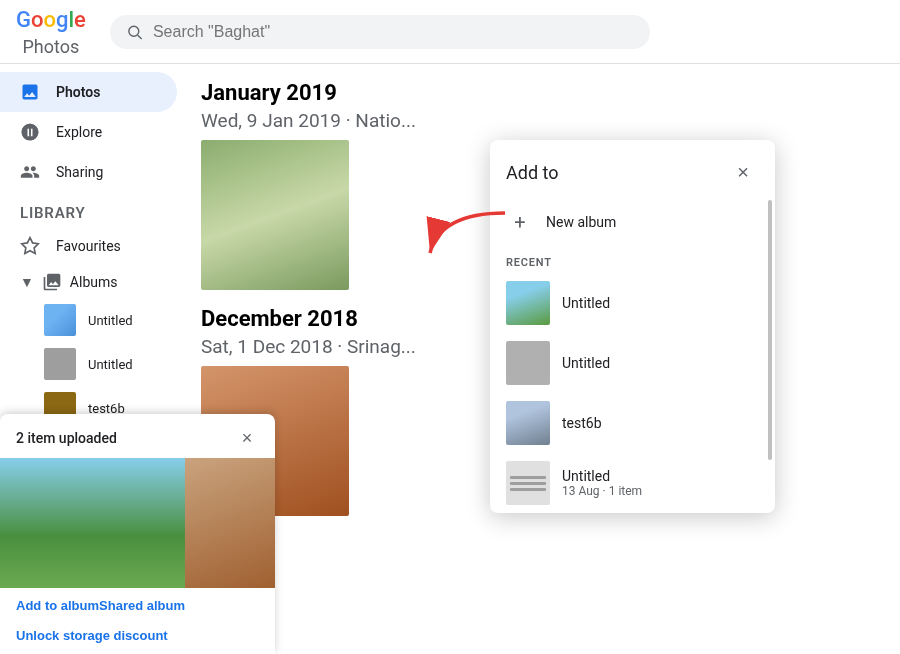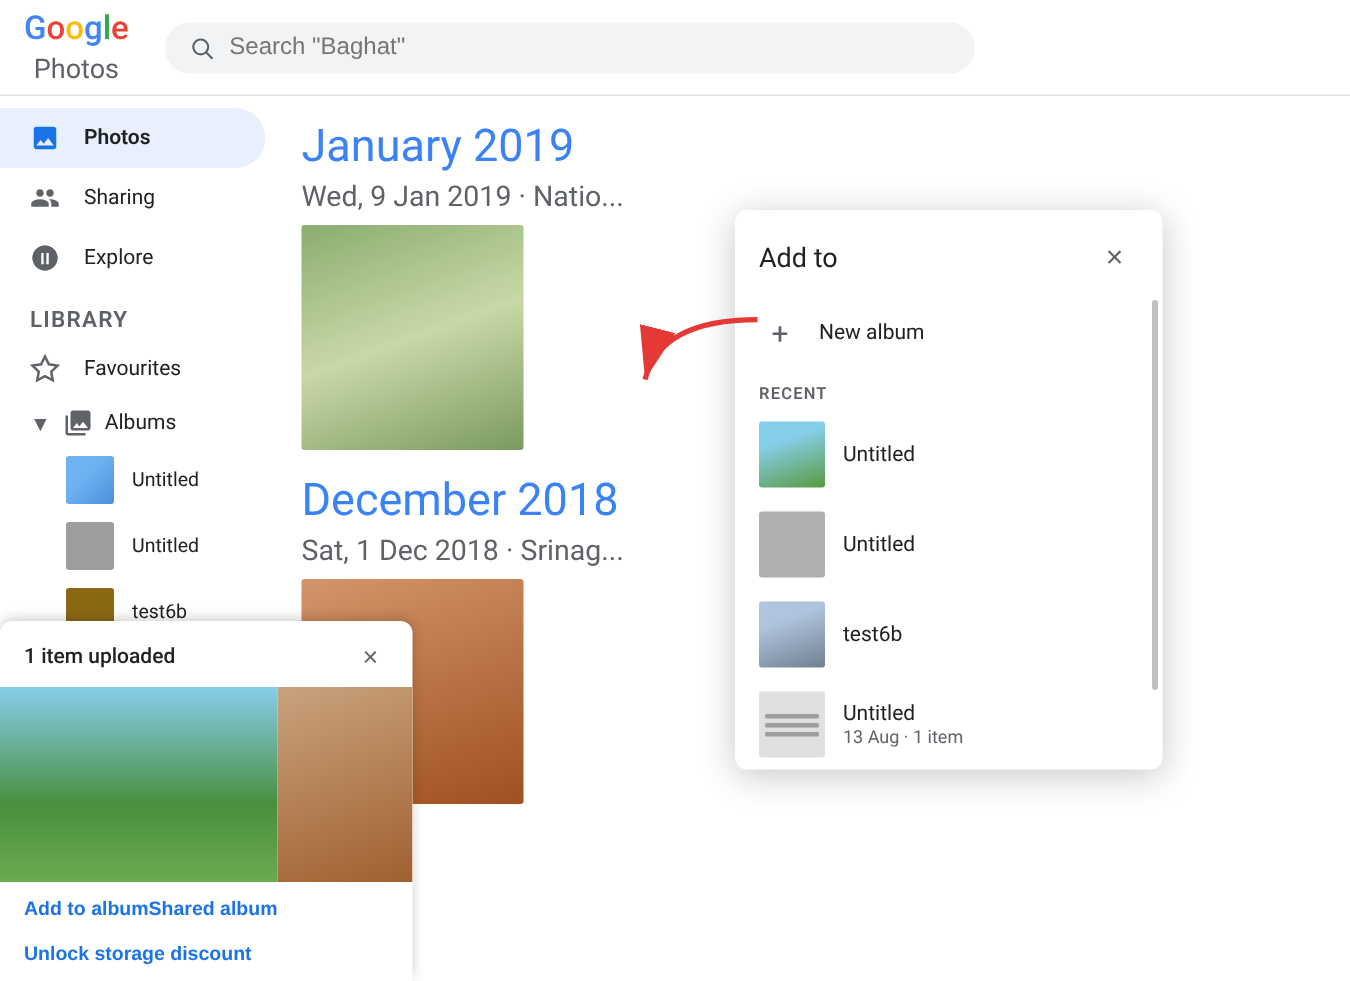--- a/index.html
+++ b/index.html
@@ -80,21 +80,21 @@
 
     .albums-header {
       display: flex; align-items: center; gap: 8px;
       padding: 6px 20px;
       cursor: pointer; font-size: 14px; color: #202124;
     }
 
     
     .main { flex: 1; overflow-y: auto; padding: 0 16px; background: #fff; }
 
-    .section-title { font-size: 30px; font-weight: 400; color: #3b82f6; margin: 16px 0 4px; }
+    .section-title { font-size: 22px; font-weight: 700; color: #000000; margin: 16px 0 4px; }
     .section-meta { font-size: 19px; color: #5f6368; margin-bottom: 8px; }
     .photo-grid { display: flex; gap: 4px; margin-bottom: 8px; }
     .photo-placeholder {
       background: #c8d8a8; height: 140px; width: 140px; flex-shrink: 0;
       border-radius: 2px;
     }
     .photo-placeholder.greenpark {
       background: linear-gradient(160deg, #8bad6e 0%, #c8d8a8 100%);
       position: relative;
     }
@@ -242,34 +242,34 @@
         <svg width="20" height="20" viewBox="0 0 24 24" fill="#1a73e8">
             <path d="M21 19V5c0-1.1-.9-2-2-2H5c-1.1 0-2 .9-2 2v14c0 1.1.9 2 2 2h14c1.1 0 2-.9 2-2zM8.5 13.5l2.5 3.01L14.5 12l4.5 6H5l3.5-4.5z"></path>
           </svg>
       </div>
       <span>Photos</span>
     </div>
 
     <div class="sidebar-item">
       <div class="sidebar-icon">
         <svg width="20" height="20" viewBox="0 0 24 24" fill="#5f6368">
-            <path d="M16 11c1.66 0 2.99-1.34 2.99-3S17.66 5 16 5c-1.66 0-3 1.34-3 3s1.34 3 3 3zm-8 0c1.66 0 2.99-1.34 2.99-3S9.66 5 8 5C6.34 5 5 6.34 5 8s1.34 3 3 3zm0 2c-2.33 0-7 1.17-7 3.5V19h14v-2.5c0-2.33-4.67-3.5-7-3.5zm8 0c-.29 0-.62.02-.97.05 1.16.84 1.97 1.97 1.97 3.45V19h6v-2.5c0-2.33-4.67-3.5-7-3.5z"></path>
+            <path d="M12 2C6.48 2 2 6.48 2 12s4.48 10 10 10 10-4.48 10-10S17.52 2 12 2zm-1 15H9V8h2v9zm4 0h-2V8h2v9z"></path>
+            <path d="M12 2C6.48 2 2 6.48 2 12s4.48 10 10 10 10-4.48 10-10S17.52 2 12 2zm0 18c-4.41 0-8-3.59-8-8s3.59-8 8-8 8 3.59 8 8-3.59 8-8 8zm-1-5h2V8h-2z"></path>
           </svg>
       </div>
-      <span>Sharing</span>
+      <span>Explore</span>
     </div>
 
     <div class="sidebar-item">
       <div class="sidebar-icon">
         <svg width="20" height="20" viewBox="0 0 24 24" fill="#5f6368">
-            <path d="M12 2C6.48 2 2 6.48 2 12s4.48 10 10 10 10-4.48 10-10S17.52 2 12 2zm-1 15H9V8h2v9zm4 0h-2V8h2v9z"></path>
-            <path d="M12 2C6.48 2 2 6.48 2 12s4.48 10 10 10 10-4.48 10-10S17.52 2 12 2zm0 18c-4.41 0-8-3.59-8-8s3.59-8 8-8 8 3.59 8 8-3.59 8-8 8zm-1-5h2V8h-2z"></path>
+            <path d="M16 11c1.66 0 2.99-1.34 2.99-3S17.66 5 16 5c-1.66 0-3 1.34-3 3s1.34 3 3 3zm-8 0c1.66 0 2.99-1.34 2.99-3S9.66 5 8 5C6.34 5 5 6.34 5 8s1.34 3 3 3zm0 2c-2.33 0-7 1.17-7 3.5V19h14v-2.5c0-2.33-4.67-3.5-7-3.5zm8 0c-.29 0-.62.02-.97.05 1.16.84 1.97 1.97 1.97 3.45V19h6v-2.5c0-2.33-4.67-3.5-7-3.5z"></path>
           </svg>
       </div>
-      <span>Explore</span>
+      <span>Sharing</span>
     </div>
 
     <div class="library-label">LIBRARY</div>
 
     <div class="sidebar-item">
       <div class="sidebar-icon">
         <svg width="20" height="20" viewBox="0 0 24 24" fill="none" stroke="#5f6368" stroke-width="2">
             <polygon points="12 2 15.09 8.26 22 9.27 17 14.14 18.18 21.02 12 17.77 5.82 21.02 7 14.14 2 9.27 8.91 8.26 12 2"></polygon>
           </svg>
       </div>
@@ -319,21 +319,21 @@
     <div class="section-title">December 2018</div>
     <div class="section-meta">Sat, 1 Dec 2018  ·  Srinag...</div>
     <div class="photo-grid">
       <div class="photo-placeholder" style="width:148px;height:150px;background:linear-gradient(160deg,#d4956a 0%,#a05020 100%);"></div>
     </div>
   </div>
 </div>
 
 <div class="bottom-card">
   <div class="bottom-card-header">
-    <span class="bottom-card-title">1 item uploaded</span>
+    <span class="bottom-card-title">2 item uploaded</span>
     <button class="close-btn">×</button>
   </div>
   <div class="bottom-photos">
     <div class="bottom-photo1"></div>
     <div class="bottom-photo2"></div>
   </div>
   <div class="bottom-actions">
     <button class="bottom-action-btn">Add to album</button>
     <button class="bottom-action-btn">Shared album</button>
   </div>

